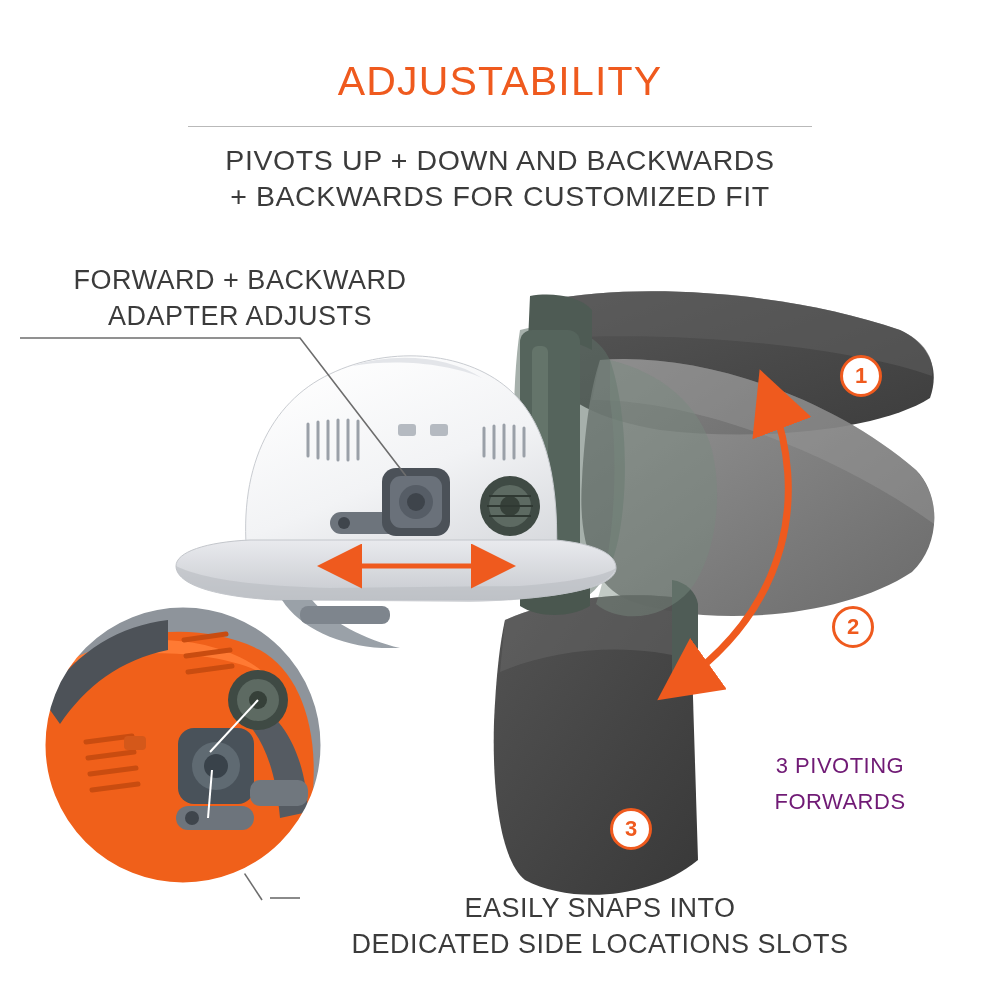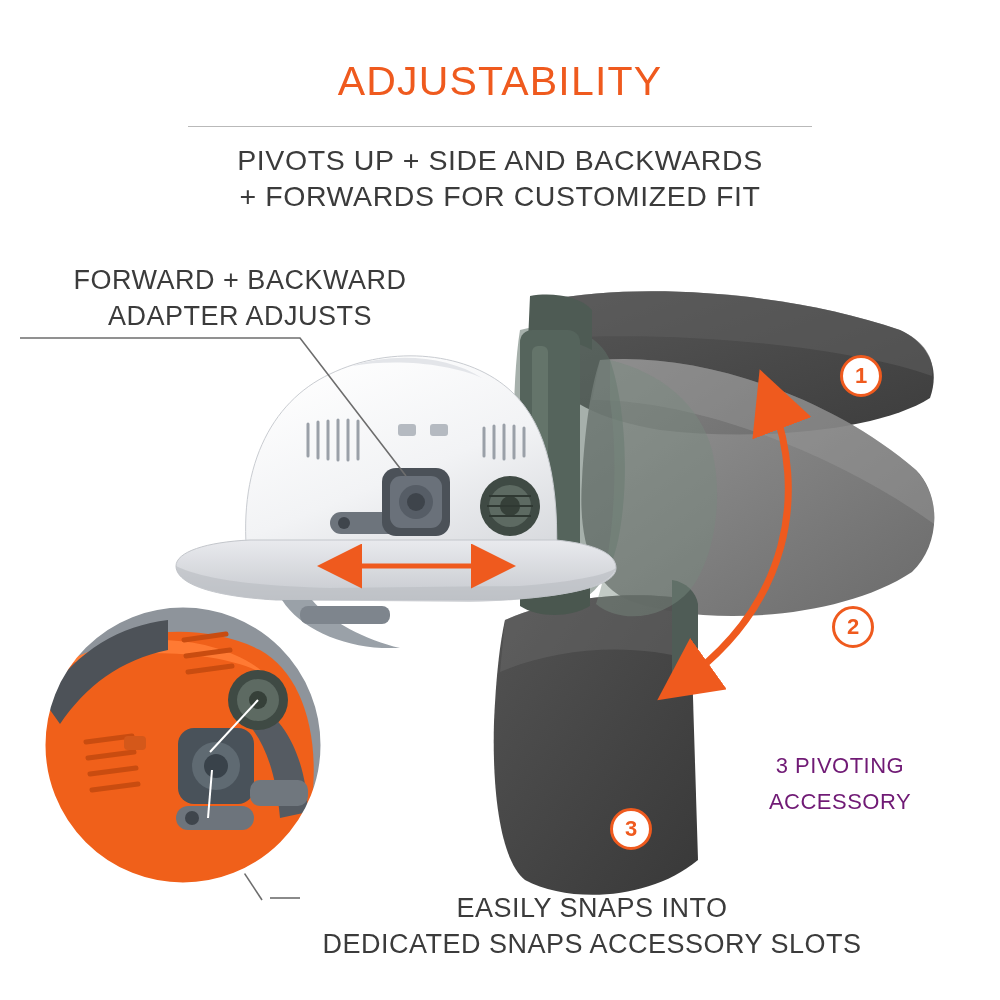--- a/index.html
+++ b/index.html
@@ -70,21 +70,21 @@
     text-align: center;
     font-size: 22px;
     line-height: 36px;
     letter-spacing: 0.5px;
     color: #701a75;
   }
 
   .callout-bottom {
     position: absolute;
     top: 890px;
-    left: 242px;
+    left: 250px;
     width: 700px;
     text-align: center;
     font-size: 27px;
     line-height: 36px;
     letter-spacing: 0.5px;
     color: #3b3b3b;
   }
 
   
   .badge {
@@ -116,37 +116,37 @@
   }
 </style>
 </head>
 <body>
 
 <div id="stage">
 
   <div class="title">ADJUSTABILITY</div>
   <div class="title-rule"></div>
   <div class="subtitle">
-    <div>PIVOTS UP + SIDE AND BACKWARDS</div>
-    <div>+ FORWARDS FOR CUSTOMIZED FIT</div>
+    <div>PIVOTS UP + DOWN AND BACKWARDS</div>
+    <div>+ BACKWARDS FOR CUSTOMIZED FIT</div>
   </div>
 
   <div class="callout-left">
     <div>FORWARD + BACKWARD</div>
     <div>ADAPTER ADJUSTS</div>
   </div>
 
   <div class="callout-right">
     <div>3 PIVOTING</div>
-    <div>ACCESSORY</div>
+    <div>FORWARDS</div>
   </div>
 
   <div class="callout-bottom">
     <div>EASILY SNAPS INTO</div>
-    <div>DEDICATED SNAPS ACCESSORY SLOTS</div>
+    <div>DEDICATED SIDE LOCATIONS SLOTS</div>
   </div>
 
   <svg class="layer" viewBox="0 0 1000 1000">
     <defs>
       <linearGradient id="shieldDark" x1="0" y1="0" x2="1" y2="1">
         <stop offset="0%" stop-color="#4a4a4a"></stop>
         <stop offset="100%" stop-color="#2e2e2e"></stop>
       </linearGradient>
       <linearGradient id="shieldMid" x1="0" y1="0" x2="1" y2="1">
         <stop offset="0%" stop-color="#8b8b8b"></stop>

